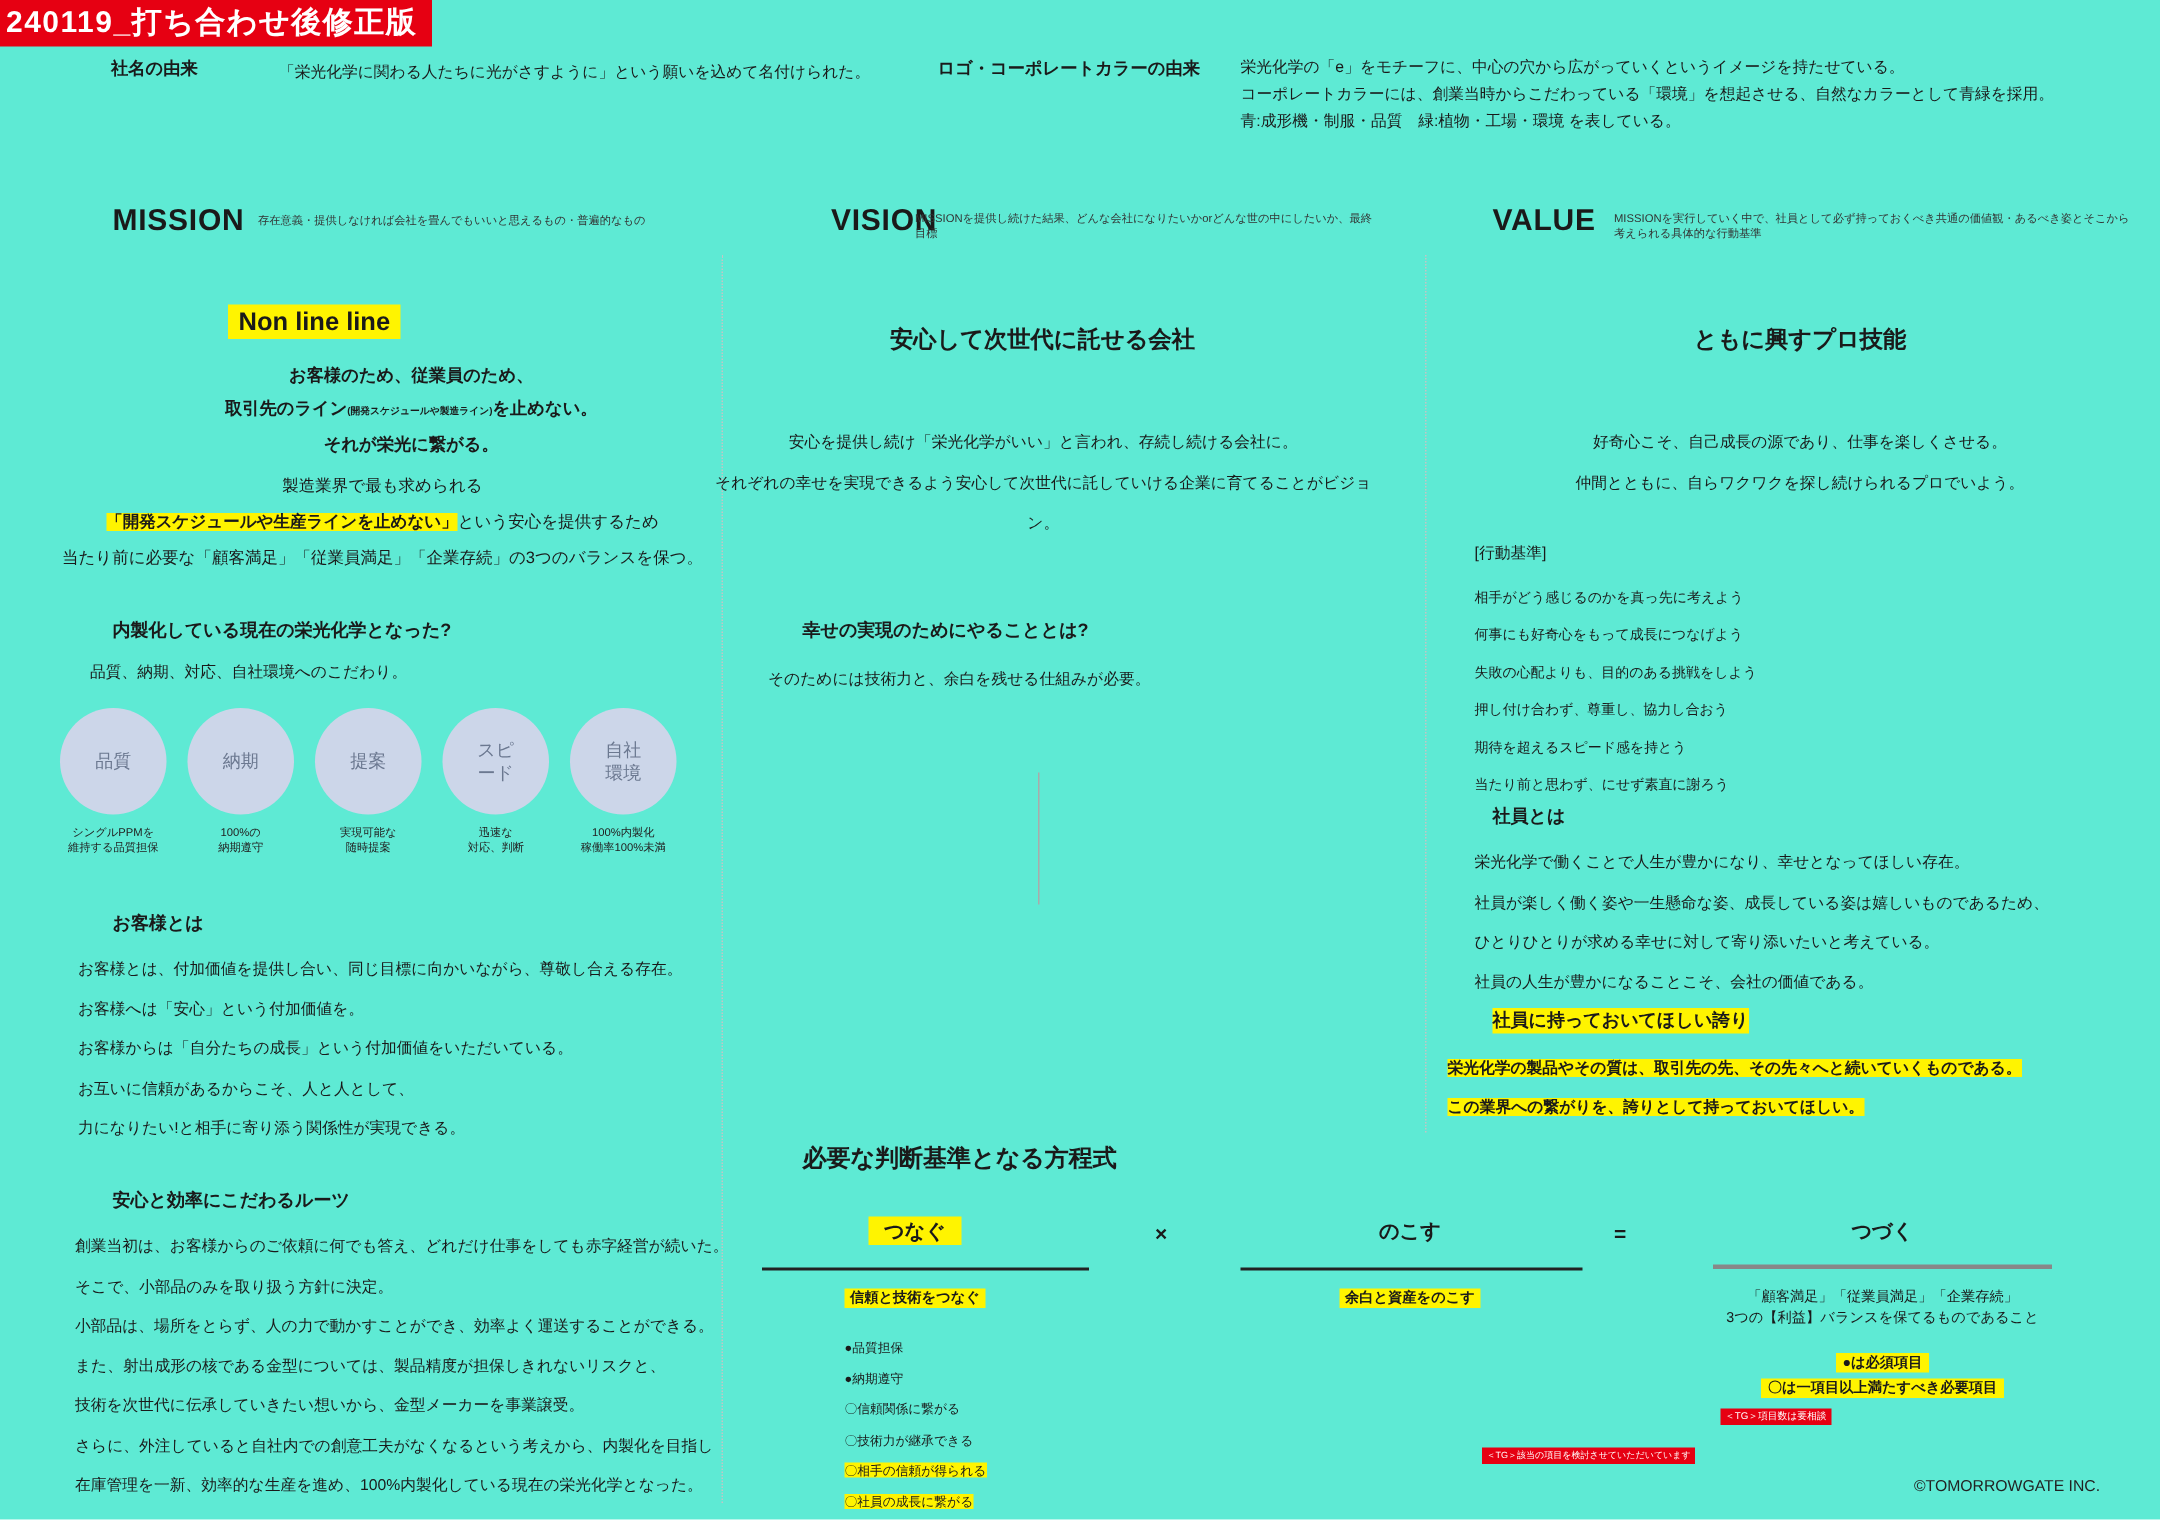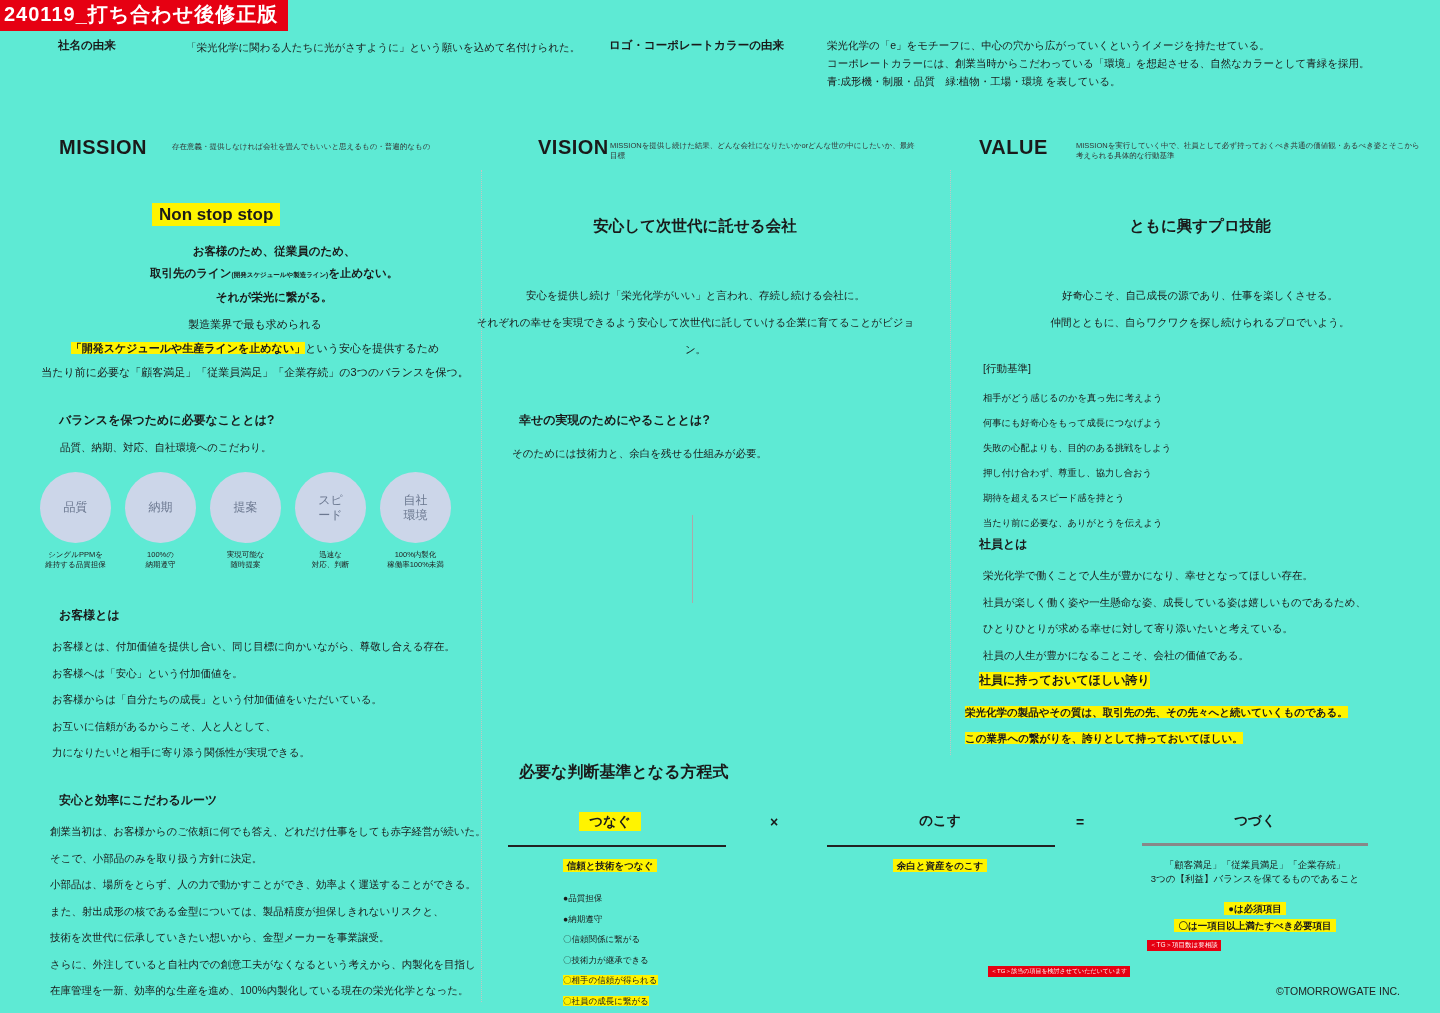--- a/index.html
+++ b/index.html
@@ -2,21 +2,21 @@
 <html><head>
 <meta charset="utf-8">
 <style>
   html,body{margin:0;padding:0;background:#fff;}
   .canvas{position:relative;width:1440px;height:1013px;background:#5eead4;overflow:hidden;
           font-family:"Liberation Sans","DejaVu Sans",sans-serif;color:#1a1a1a;}
   .abs{position:absolute;}
   .hl{background:#fff400;}
   .red{color:#e60012;}
   .red-badge{background:#e60012;color:#fff;font-size:6.5px;padding:1px 3px;display:inline-block;}
-  .sec-h{display:flex;align-items:center;gap:8px;font-weight:bold;}
+  .sec-h{display:flex;align-items:center;gap:24px;font-weight:bold;}
   .sec-h .bar{width:4px;background:#000;flex:0 0 4px;}
   .big-title{font-size:20px;font-weight:bold;letter-spacing:.5px;}
   .subtitle{font-size:7.5px;line-height:10px;color:#333;}
   .center{text-align:center;}
   .circle-row{display:flex;gap:14px;}
   .circle-item{width:71px;display:flex;flex-direction:column;align-items:center;}
   .circle{width:71px;height:71px;border-radius:50%;background:#ccd6e9;display:flex;align-items:center;justify-content:center;
           font-size:12px;color:#6b7890;white-space:pre-line;text-align:center;line-height:15px;}
   .circle-cap{margin-top:7px;font-size:7.5px;line-height:10px;text-align:center;white-space:pre-line;color:#222;}
   .dotted-v{border-left:1px dotted #c4c4c4;width:0;}
@@ -52,42 +52,42 @@
   <div class="abs dotted-v" style="left:481px;top:170px;height:832px;"></div>
   <div class="abs dotted-v" style="left:950px;top:170px;height:585px;"></div>
 
   <div class="abs sec-h big-title" style="left:47px;top:136px;">
     <span class="bar"></span>
     <span>MISSION</span>
   </div>
   <div class="abs subtitle" style="left:172px;top:142px;width:290px;">存在意義・提供しなければ会社を畳んでもいいと思えるもの・普遍的なもの</div>
 
   <div class="abs" style="left:152px;top:205px;">
-    <span class="hl" style="font-size:17px;font-weight:bold;padding:2px 7px;">Non stop stop</span>
+    <span class="hl" style="font-size:17px;font-weight:bold;padding:2px 7px;">Non line line</span>
   </div>
 
   <div class="abs" style="left:150px;top:240px;font-size:11.5px;font-weight:bold;line-height:22px;text-align:center;">
     <div>お客様のため、従業員のため、</div>
     <div>
       <span>取引先のライン</span><span style="font-size:6.5px;font-weight:bold;">(開発スケジュールや製造ライン)</span><span>を止めない。</span>
     </div>
     <div>それが栄光に繋がる。</div>
   </div>
 
   <div class="abs center" style="left:40px;top:312px;width:430px;font-size:11px;line-height:24px;">
     <div>製造業界で最も求められる</div>
     <div>
       <span class="hl" style="font-weight:bold;">「開発スケジュールや生産ラインを止めない」</span><span>という安心を提供するため</span>
     </div>
     <div>当たり前に必要な「顧客満足」「従業員満足」「企業存続」の3つのバランスを保つ。</div>
   </div>
 
   <div class="abs sec-h" style="left:47px;top:412px;font-size:12px;">
     <span class="bar"></span>
-    <span>バランスを保つために必要なこととは?</span>
+    <span>内製化している現在の栄光化学となった?</span>
   </div>
   <div class="abs" style="left:60px;top:441px;font-size:10.5px;">品質、納期、対応、自社環境へのこだわり。</div>
 
   <div class="abs circle-row" style="left:40px;top:472px;">
     <div class="circle-item">
       <div class="circle">品質</div>
       <div class="circle-cap">シングルPPMを
 維持する品質担保</div>
     </div>
     <div class="circle-item">
@@ -175,21 +175,21 @@
   </div>
 
   <div class="abs" style="left:983px;top:362px;font-size:10.5px;">[行動基準]</div>
 
   <div class="abs plist" style="left:983px;top:386px;">
     <div>相手がどう感じるのかを真っ先に考えよう</div>
     <div>何事にも好奇心をもって成長につなげよう</div>
     <div>失敗の心配よりも、目的のある挑戦をしよう</div>
     <div>押し付け合わず、尊重し、協力し合おう</div>
     <div>期待を超えるスピード感を持とう</div>
-    <div>当たり前に必要な、ありがとうを伝えよう</div>
+    <div>当たり前と思わず、にせず素直に謝ろう</div>
   </div>
 
   <div class="abs sec-h" style="left:967px;top:536px;font-size:12px;">
     <span class="bar"></span>
     <span>社員とは</span>
   </div>
   <div class="abs" style="left:983px;top:562px;font-size:10.5px;line-height:26.5px;">
     <div>栄光化学で働くことで人生が豊かになり、幸せとなってほしい存在。</div>
     <div>社員が楽しく働く姿や一生懸命な姿、成長している姿は嬉しいものであるため、</div>
     <div>ひとりひとりが求める幸せに対して寄り添いたいと考えている。</div>

